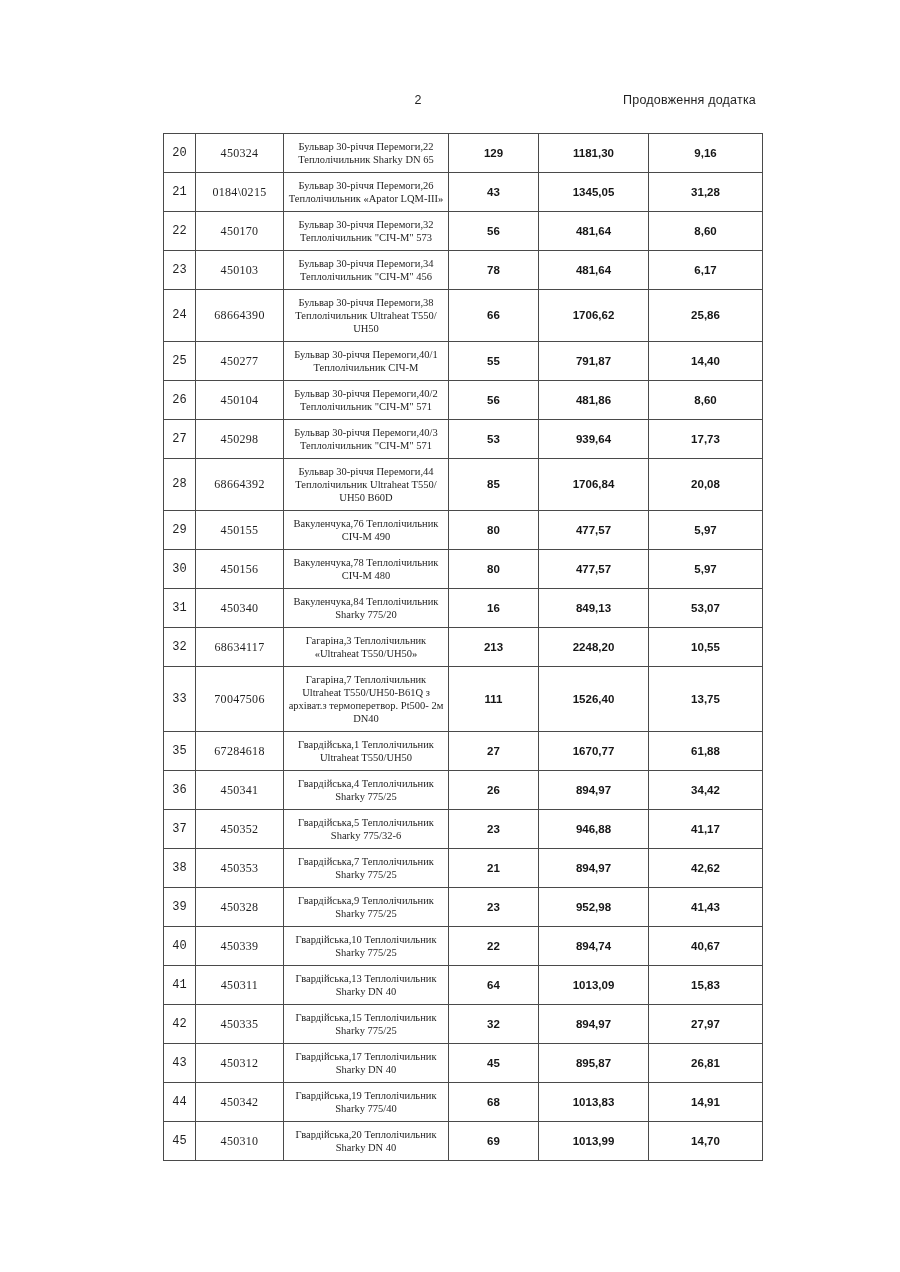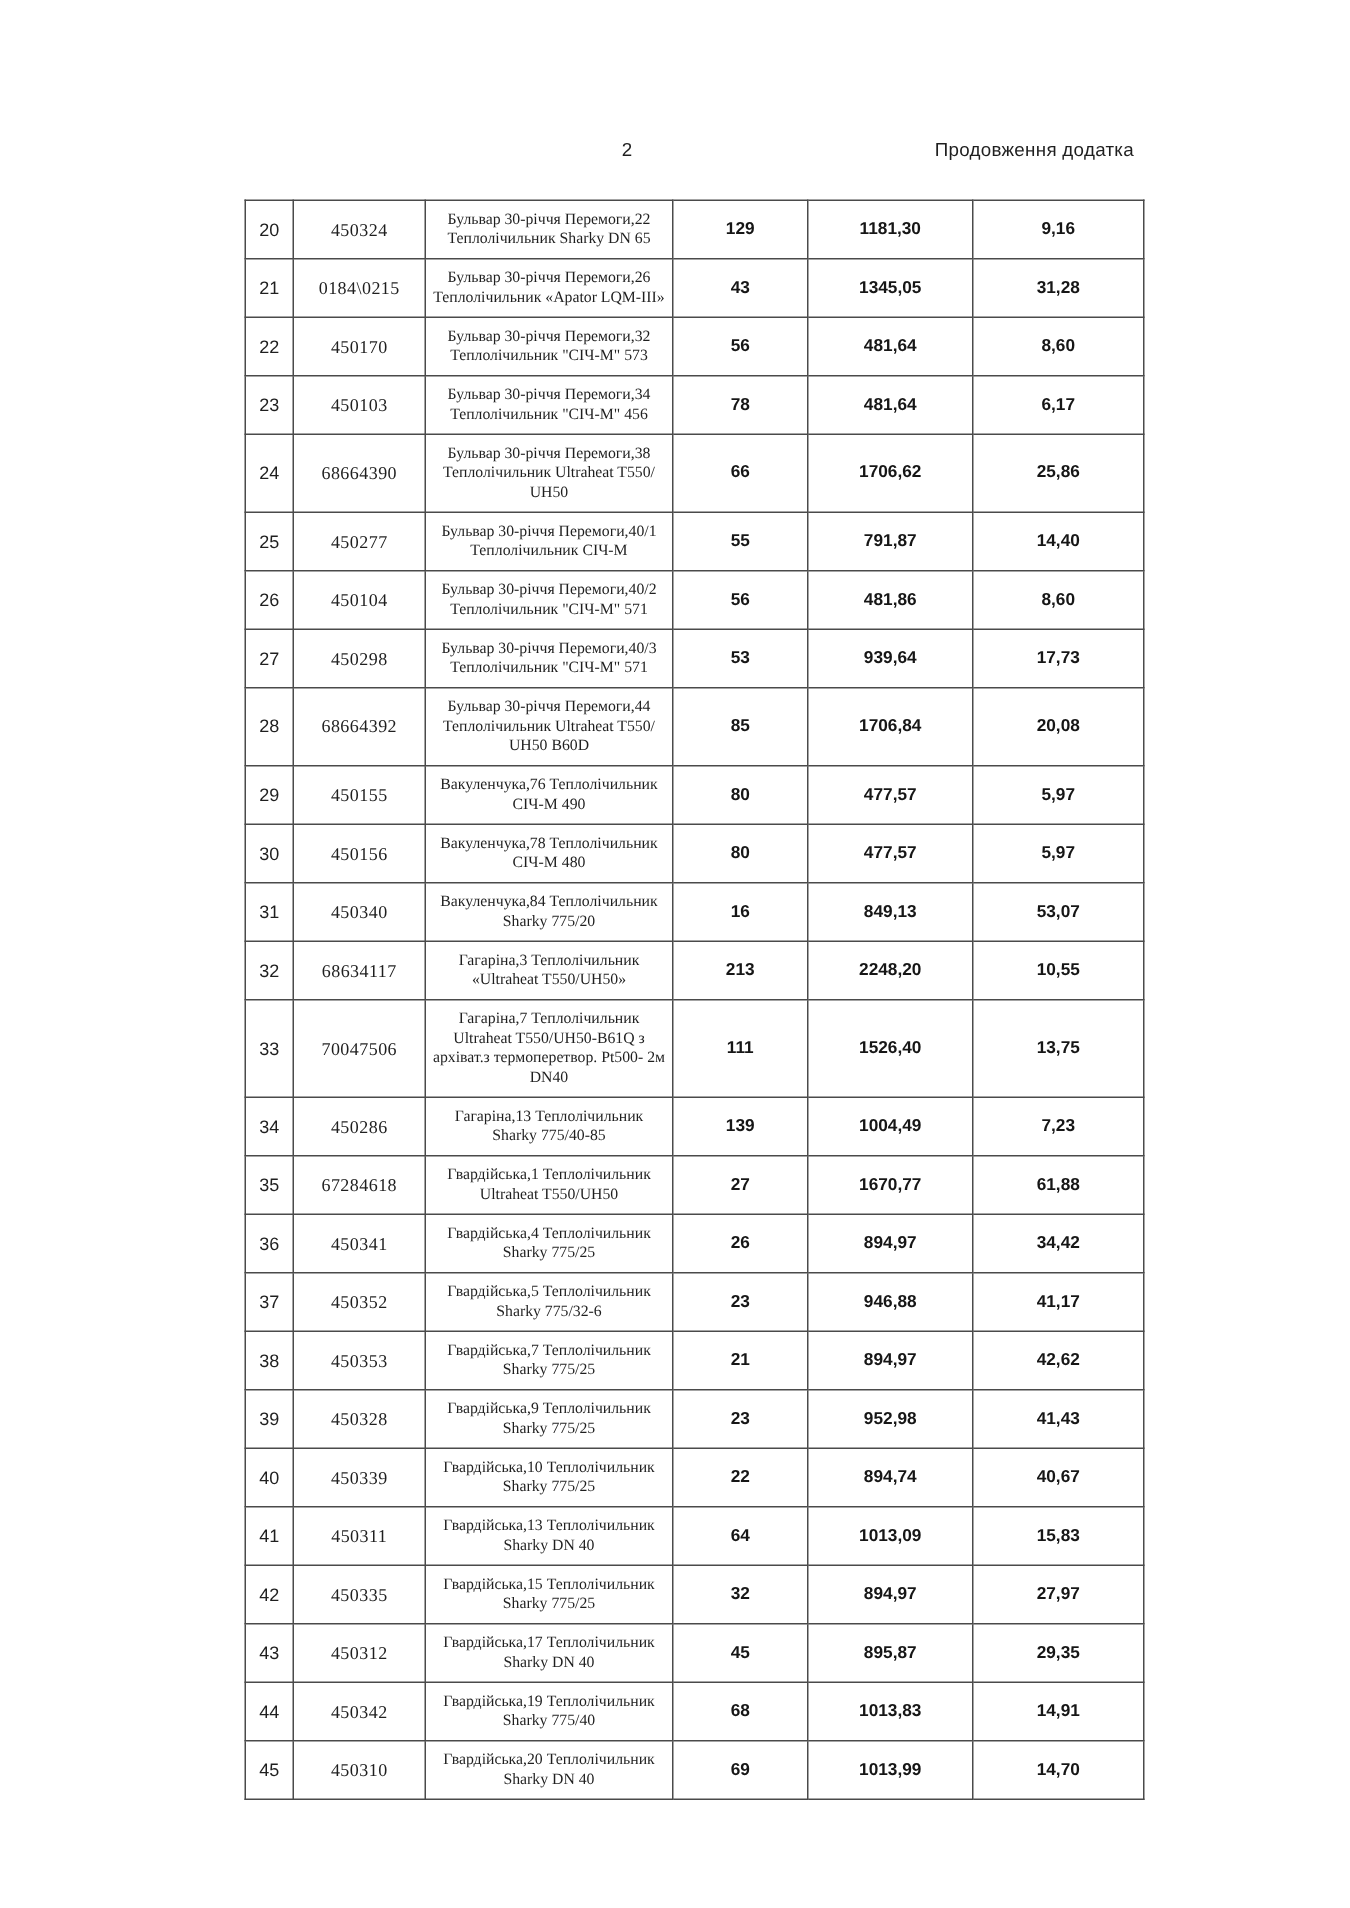--- a/index.html
+++ b/index.html
@@ -45,20 +45,21 @@
   }
   table.meters td {
     border: 1px solid #4a4a4a;
     text-align: center;
     vertical-align: middle;
     padding: 6px 4px;
     line-height: 13px;
   }
   td.cell-num {
     font-size: 12px;
+    font-family: Liberation Mono, monospace;
   }
   td.cell-id {
     font-size: 12px;
     letter-spacing: 0.3px;
     font-family: Liberation Serif, serif;
   }
   td.cell-desc {
     font-size: 10.5px;
     line-height: 12.5px;
     padding: 5px 4px;
@@ -194,28 +195,20 @@
   </tr>
       <tr>
     <td class="cell-num">33</td>
     <td class="cell-id">70047506</td>
     <td class="cell-desc">Гагаріна,7 Теплолічильник Ultraheat T550/UH50-B61Q з архіват.з термоперетвор. Pt500- 2м DN40</td>
     <td class="cell-count">111</td>
     <td class="cell-amount">1526,40</td>
     <td class="cell-rate">13,75</td>
   </tr>
       <tr>
-    <td class="cell-num">34</td>
-    <td class="cell-id">450286</td>
-    <td class="cell-desc">Гагаріна,13 Теплолічильник Sharky 775/40-85</td>
-    <td class="cell-count">139</td>
-    <td class="cell-amount">1004,49</td>
-    <td class="cell-rate">7,23</td>
-  </tr>
-      <tr>
     <td class="cell-num">35</td>
     <td class="cell-id">67284618</td>
     <td class="cell-desc">Гвардійська,1 Теплолічильник Ultraheat T550/UH50</td>
     <td class="cell-count">27</td>
     <td class="cell-amount">1670,77</td>
     <td class="cell-rate">61,88</td>
   </tr>
       <tr>
     <td class="cell-num">36</td>
     <td class="cell-id">450341</td>
@@ -271,21 +264,21 @@
     <td class="cell-count">32</td>
     <td class="cell-amount">894,97</td>
     <td class="cell-rate">27,97</td>
   </tr>
       <tr>
     <td class="cell-num">43</td>
     <td class="cell-id">450312</td>
     <td class="cell-desc">Гвардійська,17 Теплолічильник Sharky DN 40</td>
     <td class="cell-count">45</td>
     <td class="cell-amount">895,87</td>
-    <td class="cell-rate">29,35</td>
+    <td class="cell-rate">26,81</td>
   </tr>
       <tr>
     <td class="cell-num">44</td>
     <td class="cell-id">450342</td>
     <td class="cell-desc">Гвардійська,19 Теплолічильник Sharky 775/40</td>
     <td class="cell-count">68</td>
     <td class="cell-amount">1013,83</td>
     <td class="cell-rate">14,91</td>
   </tr>
       <tr>

